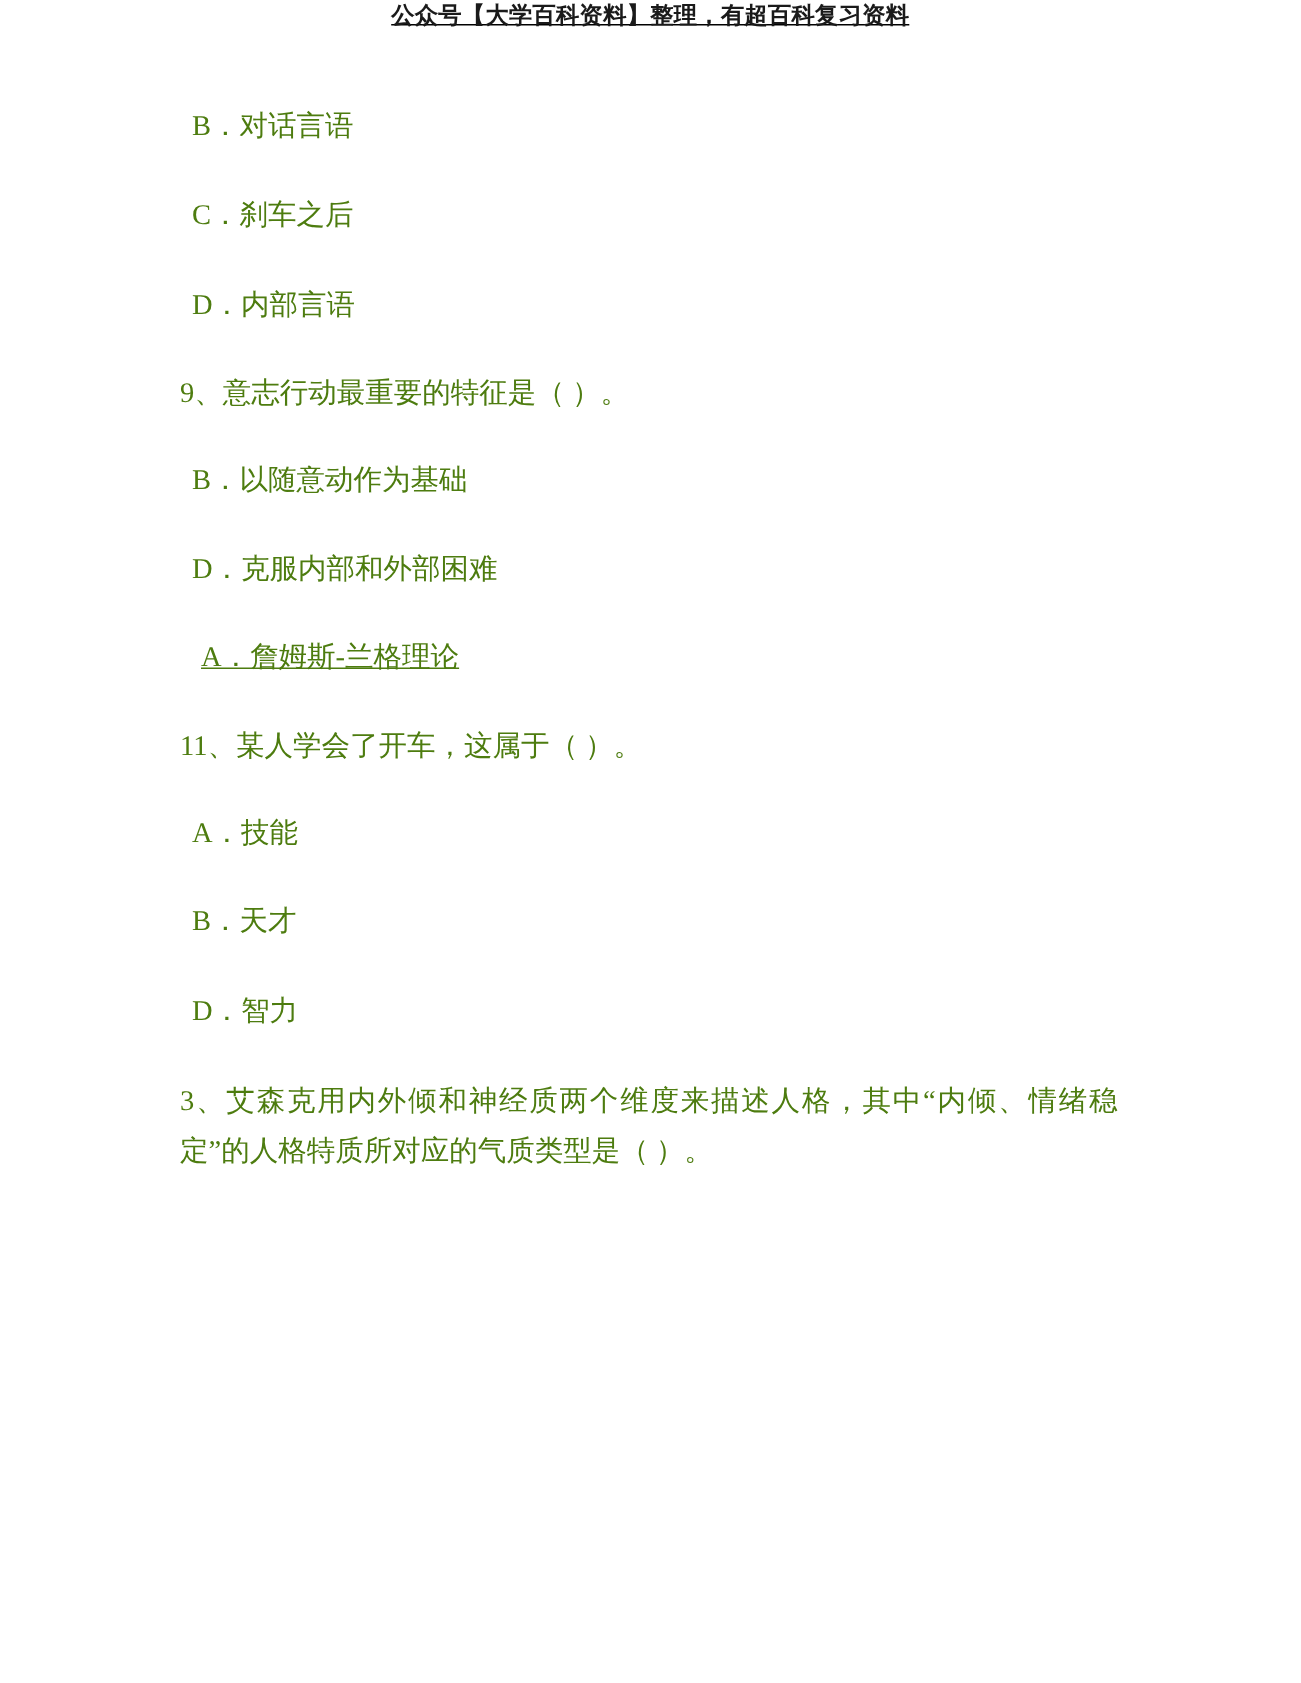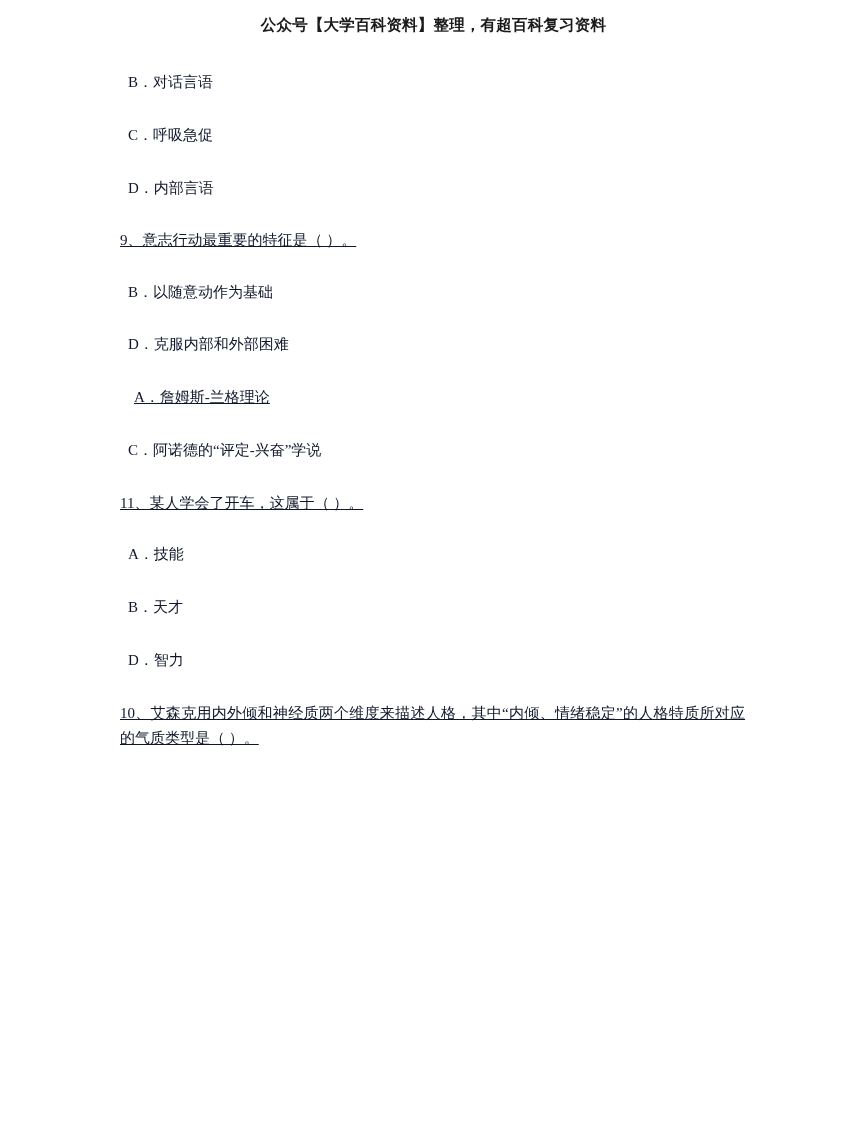--- a/index.html
+++ b/index.html
@@ -21,79 +21,78 @@
     position: relative;
     box-sizing: border-box;
   }
   .header-band {
     position: absolute;
     top: 0;
     left: 0;
     right: 0;
     height: 36px;
     display: flex;
-    align-items: flex-end;
+    align-items: flex-start;
     justify-content: center;
+    text-decoration: underline;
   }
   .header-text {
     font-family: "Liberation Serif", "DejaVu Serif", serif;
     font-size: 15.5px;
     font-weight: bold;
     color: #1a1a1a;
     letter-spacing: 0.2px;
     white-space: nowrap;
   }
   .content {
     position: absolute;
     top: 70px;
     left: 120px;
     width: 625px;
   }
   .block {
     margin: 0 0 28.5px 0;
-    font-size: 15px;
+    font-size: 19px;
     line-height: 1.62;
-    color: #0f172a;
+    color: #4d7c0f;
     text-align: justify;
   }
   .block.opt {
     padding-left: 8px;
   }
   .block.opt-indent {
     padding-left: 14px;
     text-decoration: underline;
   }
   .block.q {
     padding-left: 0px;
     margin-bottom: 27px;
-    text-decoration: underline;
   }
   .block.q-multiline {
     margin-bottom: 19px;
     line-height: 1.72;
   }
 </style>
 </head>
 <body>
 
 <div class="page">
 
   <div class="header-band">
     <div class="header-text">公众号【大学百科资料】整理，有超百科复习资料</div>
   </div>
 
   <div class="content">
     <p class="block opt">B．对话言语</p>
-    <p class="block opt">C．呼吸急促</p>
+    <p class="block opt">C．刹车之后</p>
     <p class="block opt">D．内部言语</p>
     <p class="block q">9、意志行动最重要的特征是（      ）。</p>
     <p class="block opt">B．以随意动作为基础</p>
     <p class="block opt">D．克服内部和外部困难</p>
     <p class="block opt-indent">A．詹姆斯-兰格理论</p>
-    <p class="block opt">C．阿诺德的“评定-兴奋”学说</p>
     <p class="block q">11、某人学会了开车，这属于（      ）。</p>
     <p class="block opt">A．技能</p>
     <p class="block opt">B．天才</p>
     <p class="block opt">D．智力</p>
-    <p class="block q q-multiline">10、艾森克用内外倾和神经质两个维度来描述人格，其中“内倾、情绪稳定”的人格特质所对应的气质类型是（      ）。</p>
+    <p class="block q q-multiline">3、艾森克用内外倾和神经质两个维度来描述人格，其中“内倾、情绪稳定”的人格特质所对应的气质类型是（      ）。</p>
   </div>
 
 </div>
 
 </body></html>

